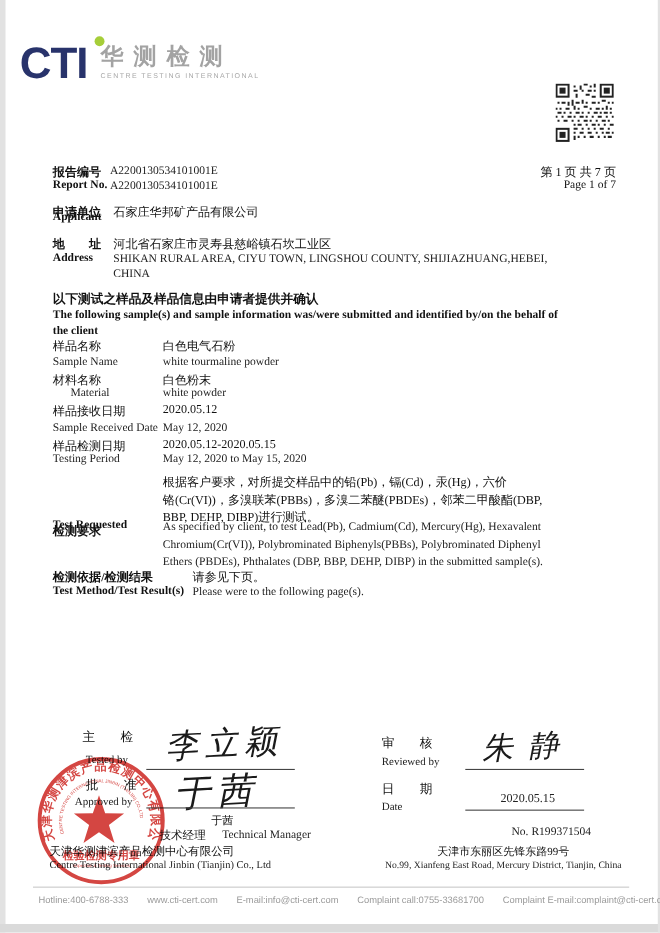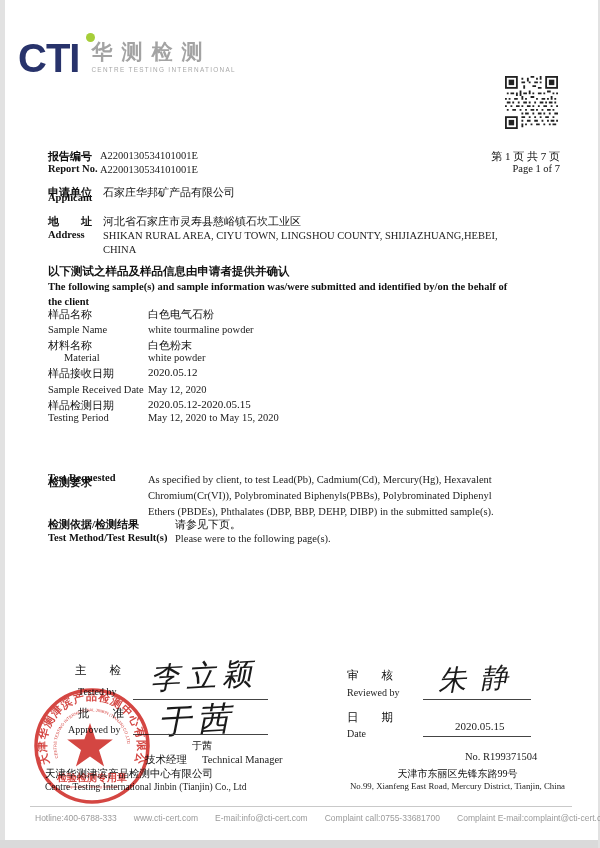--- a/index.html
+++ b/index.html
@@ -123,20 +123,23 @@
   <div class="abs val-cn" style="left:148px;top:366px;">2020.05.12</div>
   <div class="abs val-en" style="left:48px;top:384px;">Sample Received Date</div>
   <div class="abs val-en" style="left:148px;top:384px;">May 12, 2020</div>
 
   <div class="abs val-cn" style="left:48px;top:398px;">样品检测日期</div>
   <div class="abs val-cn" style="left:148px;top:398px;">2020.05.12-2020.05.15</div>
   <div class="abs val-en" style="left:48px;top:412px;">Testing Period</div>
   <div class="abs val-en" style="left:148px;top:412px;">May 12, 2020  to  May 15, 2020</div>
 
   <div class="abs lbl-cn" style="left:48px;top:431px;margin-top:44px;">检测要求</div>
+  <div class="abs val-cn" style="left:148px;top:431px;line-height:16px;width:400px;">根据客户要求，对所提交样品中的铅(Pb)，镉(Cd)，汞(Hg)，六价
+铬(Cr(VI))，多溴联苯(PBBs)，多溴二苯醚(PBDEs)，邻苯二甲酸酯(DBP,
+BBP, DEHP, DIBP)进行测试。</div>
   <div class="abs lbl-en" style="left:48px;top:472px;">Test Requested</div>
   <div class="abs val-en" style="left:148px;top:472px;line-height:16px;width:410px;">As specified by client, to test Lead(Pb), Cadmium(Cd), Mercury(Hg), Hexavalent
 Chromium(Cr(VI)), Polybrominated Biphenyls(PBBs), Polybrominated Diphenyl
 Ethers (PBDEs), Phthalates (DBP, BBP, DEHP, DIBP) in the submitted sample(s).</div>
 
   <div class="abs lbl-cn" style="left:48px;top:517px;">检测依据/检测结果</div>
   <div class="abs val-cn" style="left:175px;top:517px;">请参见下页。</div>
   <div class="abs lbl-en" style="left:48px;top:532px;">Test Method/Test Result(s)</div>
   <div class="abs val-en" style="left:175px;top:533px;">Please were to the following page(s).</div>
 

